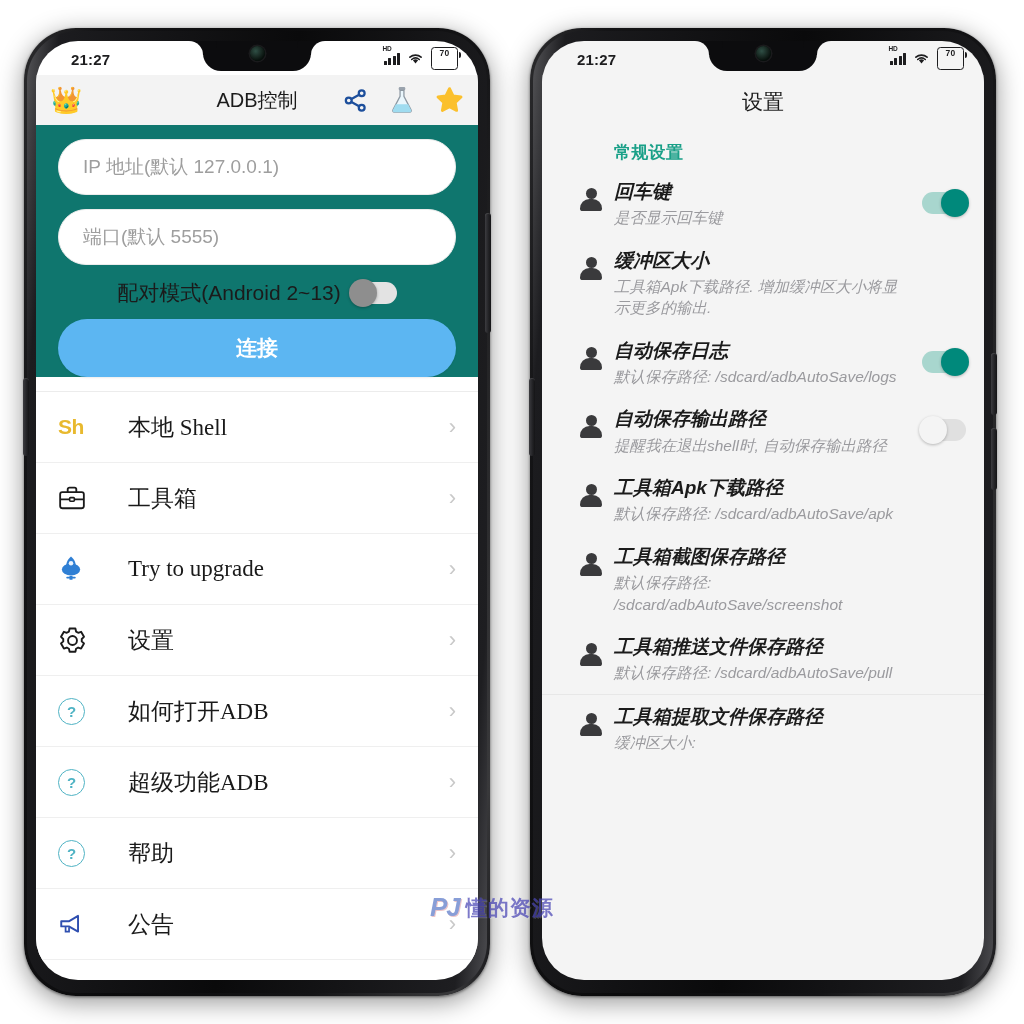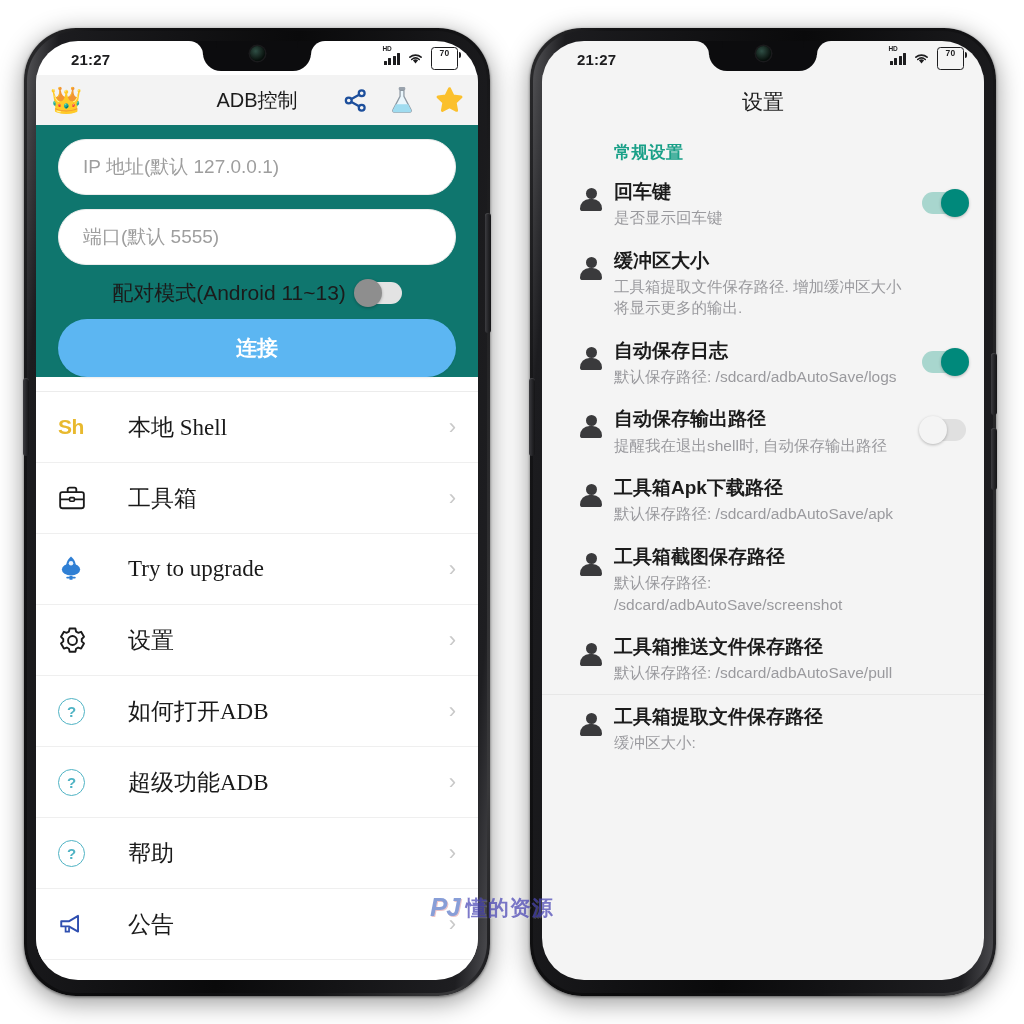--- a/index.html
+++ b/index.html
@@ -144,21 +144,21 @@
   }
 
   
   .rtitle{
     height:54px; display:flex; align-items:center; justify-content:center;
     font-size:21px; font-weight:500; color:#1b1b1b; background:#f4f4f4;
   }
   .sect{
     padding: 12px 0 6px 72px; font-size:17px; font-weight:700; color:#1aa088; letter-spacing:.3px;
   }
-  .srow{ display:flex; align-items:flex-start; padding: 10px 18px 10px 26px; min-height:56px; }
+  .srow{ display:flex; align-items:flex-start; padding: 10px 18px 10px 26px; min-height:56px;font-style:italic; }
   .srow .pic{ width:46px; flex:0 0 46px; display:flex; justify-content:center; padding-top:8px; }
   .person{ width:22px; height:24px; position:relative; }
   .person::before{ content:""; position:absolute; top:0; left:5.5px; width:11px;height:11px;border-radius:50%;background:#3a3a3c; }
   .person::after{ content:""; position:absolute; bottom:1px; left:0; width:22px;height:12px;
                   border-radius:11px 11px 3px 3px; background:#3a3a3c; }
   .srow .txt{ flex:1 1 auto; padding-right:6px; }
   .srow .t1{ font-size:19px; font-weight:600; color:#1b1b1b; line-height:1.28; }
   .srow .t2{ font-size:15.5px; color:#9a9a9e; line-height:1.38; margin-top:3px; }
   .srow .tog{ flex:0 0 54px; display:flex; justify-content:flex-end; padding-top:12px; }
   .sw2{ position:relative; width:44px; height:22px; border-radius:11px; }
@@ -242,21 +242,21 @@
             </svg>
           </div>
         </div>
       </div>
 
       <div class="lbody">
         <div class="field" title="IP 地址(默认 127.0.0.1)">IP 地址(默认 127.0.0.1)</div>
         <div class="field" title="端口(默认 5555)">端口(默认 5555)</div>
 
         <div class="pairrow">
-          <div class="lbl">配对模式(Android 11~13)</div>
+          <div class="lbl">配对模式(Android 2~13)</div>
           <div class="sw">
               <span class="knob"></span>
             </div>
         </div>
 
         <div class="connect">连接</div>
       </div>
 
       <div class="menu">
 
@@ -396,21 +396,21 @@
               </div>
             </div>
         </div>
 
         <div class="srow">
           <div class="pic">
               <div class="person"></div>
             </div>
           <div class="txt">
             <div class="t1">缓冲区大小</div>
-            <div class="t2">工具箱提取文件保存路径. 增加缓冲区大小将显示更多的输出.</div>
+            <div class="t2">工具箱Apk下载路径. 增加缓冲区大小将显示更多的输出.</div>
           </div>
           <div class="tog"></div>
         </div>
 
         <div class="srow">
           <div class="pic">
               <div class="person"></div>
             </div>
           <div class="txt">
             <div class="t1">自动保存日志</div>

